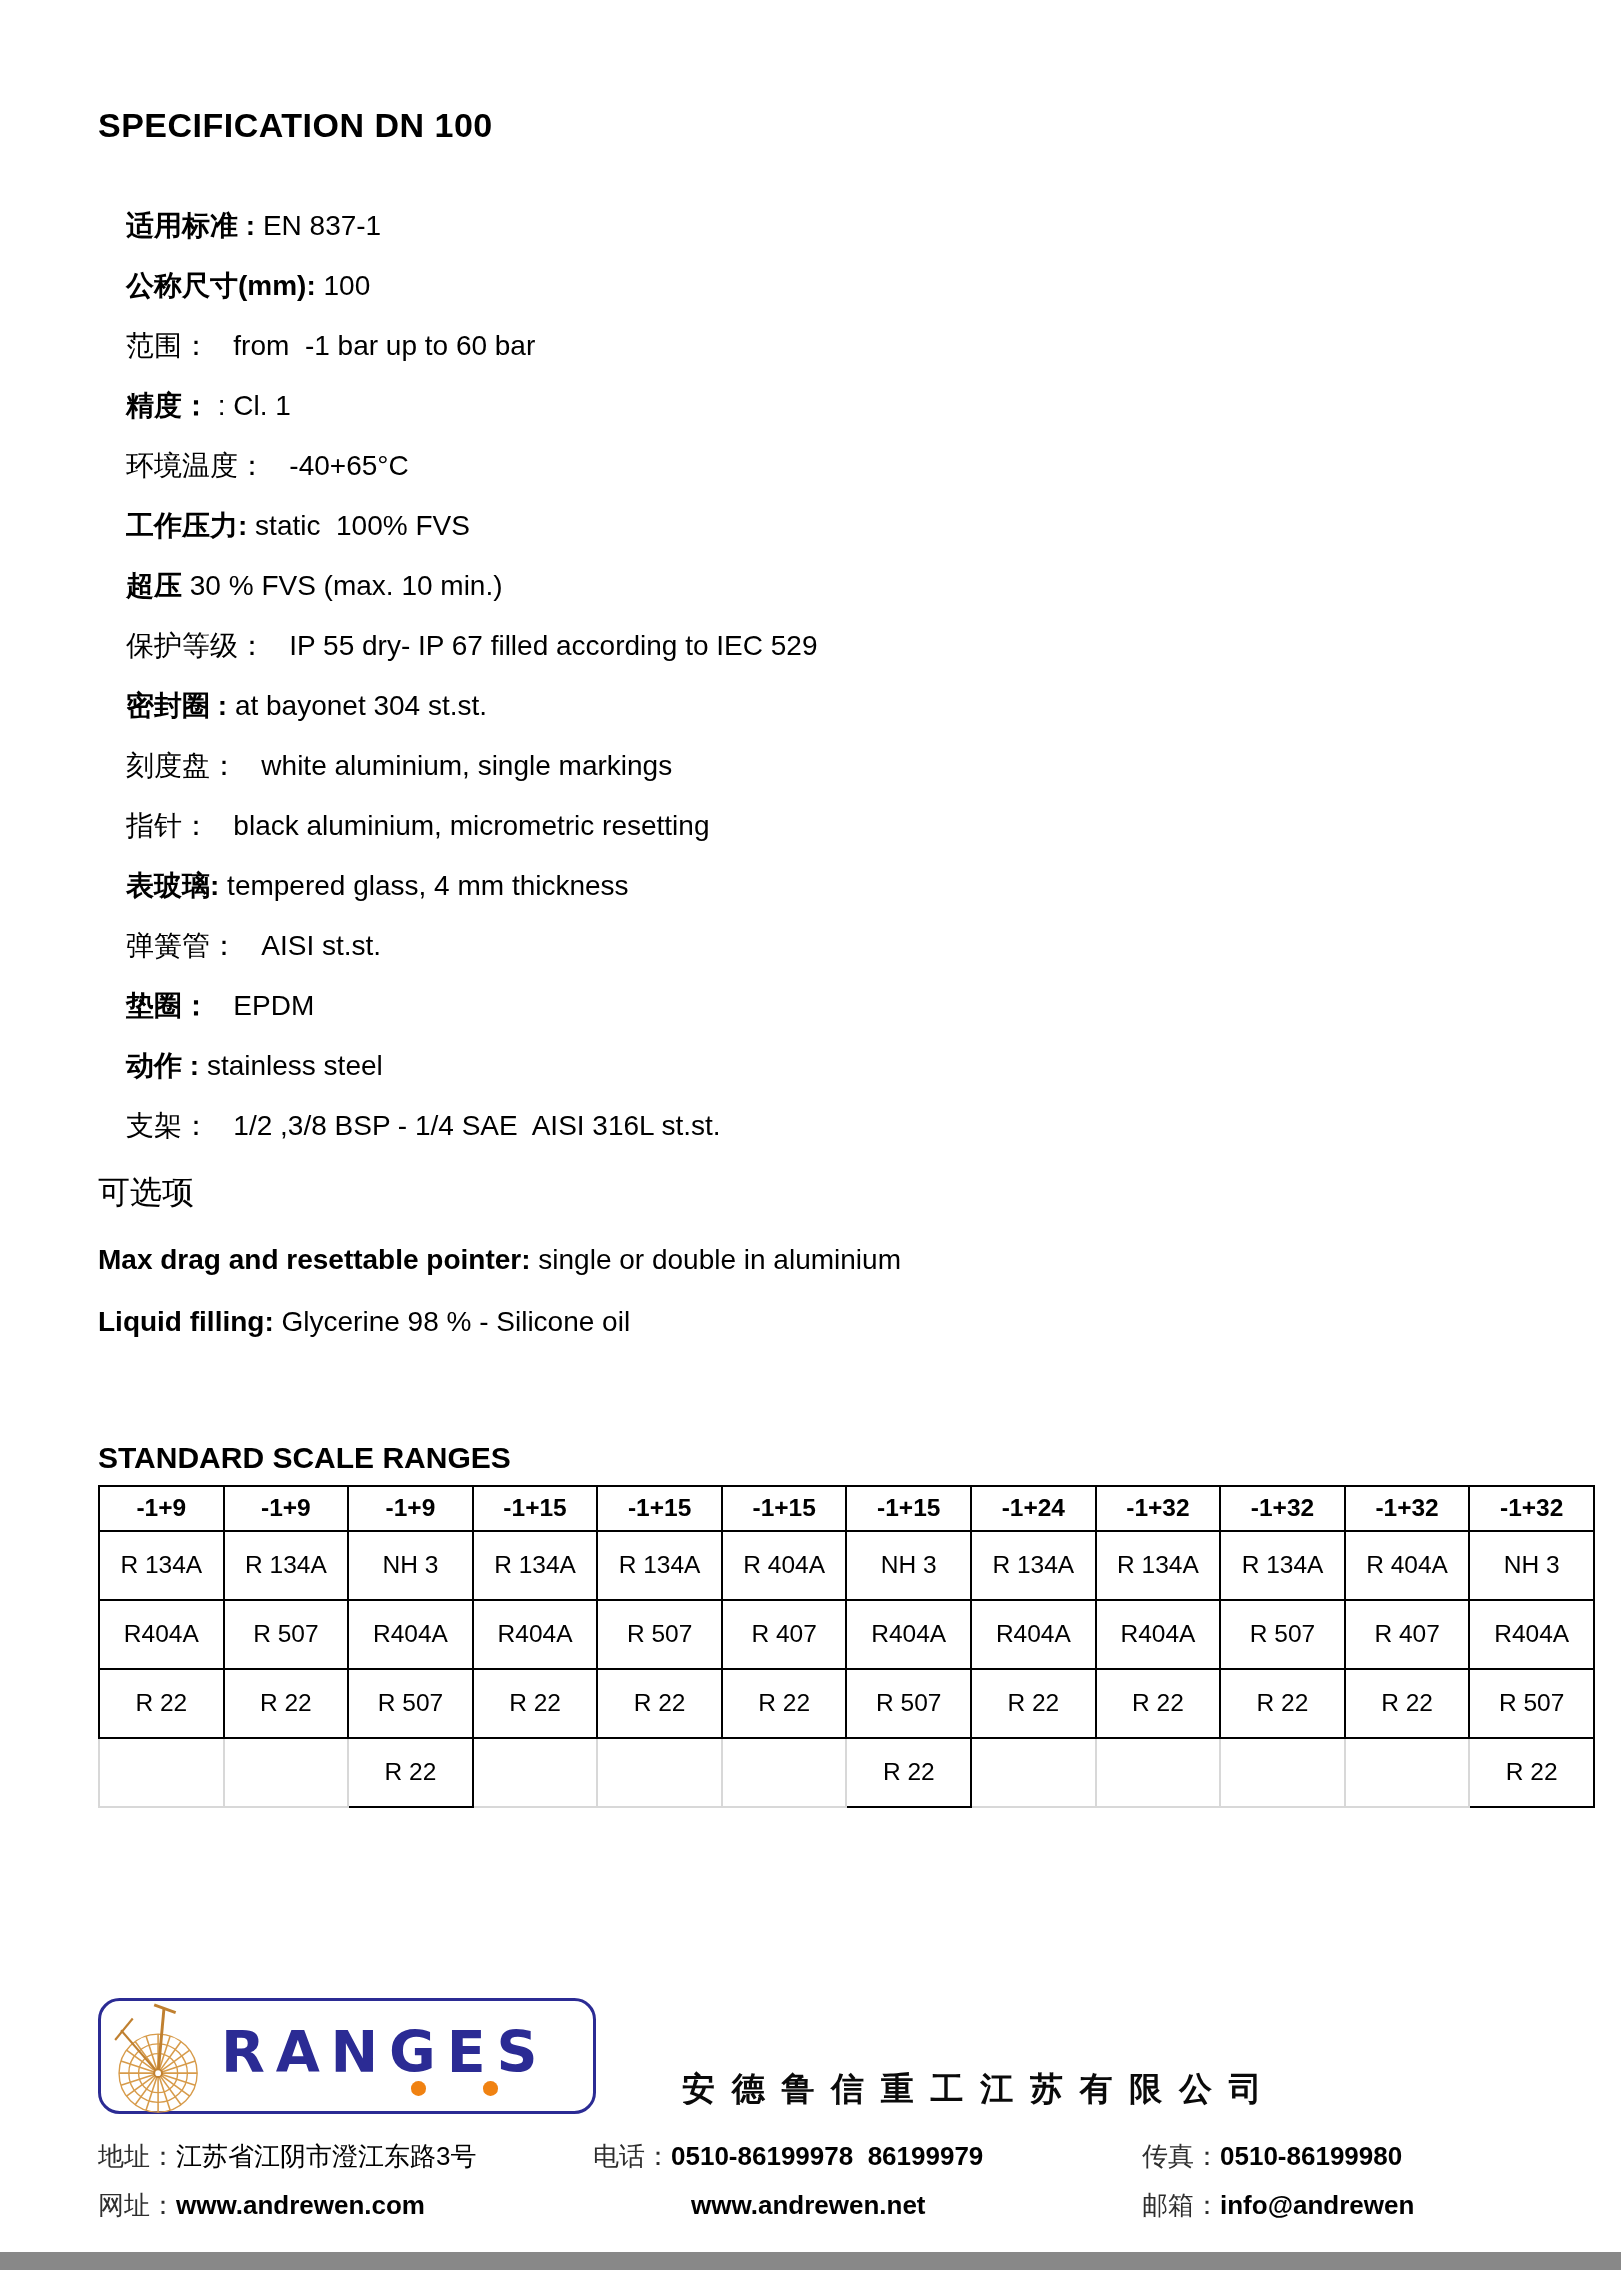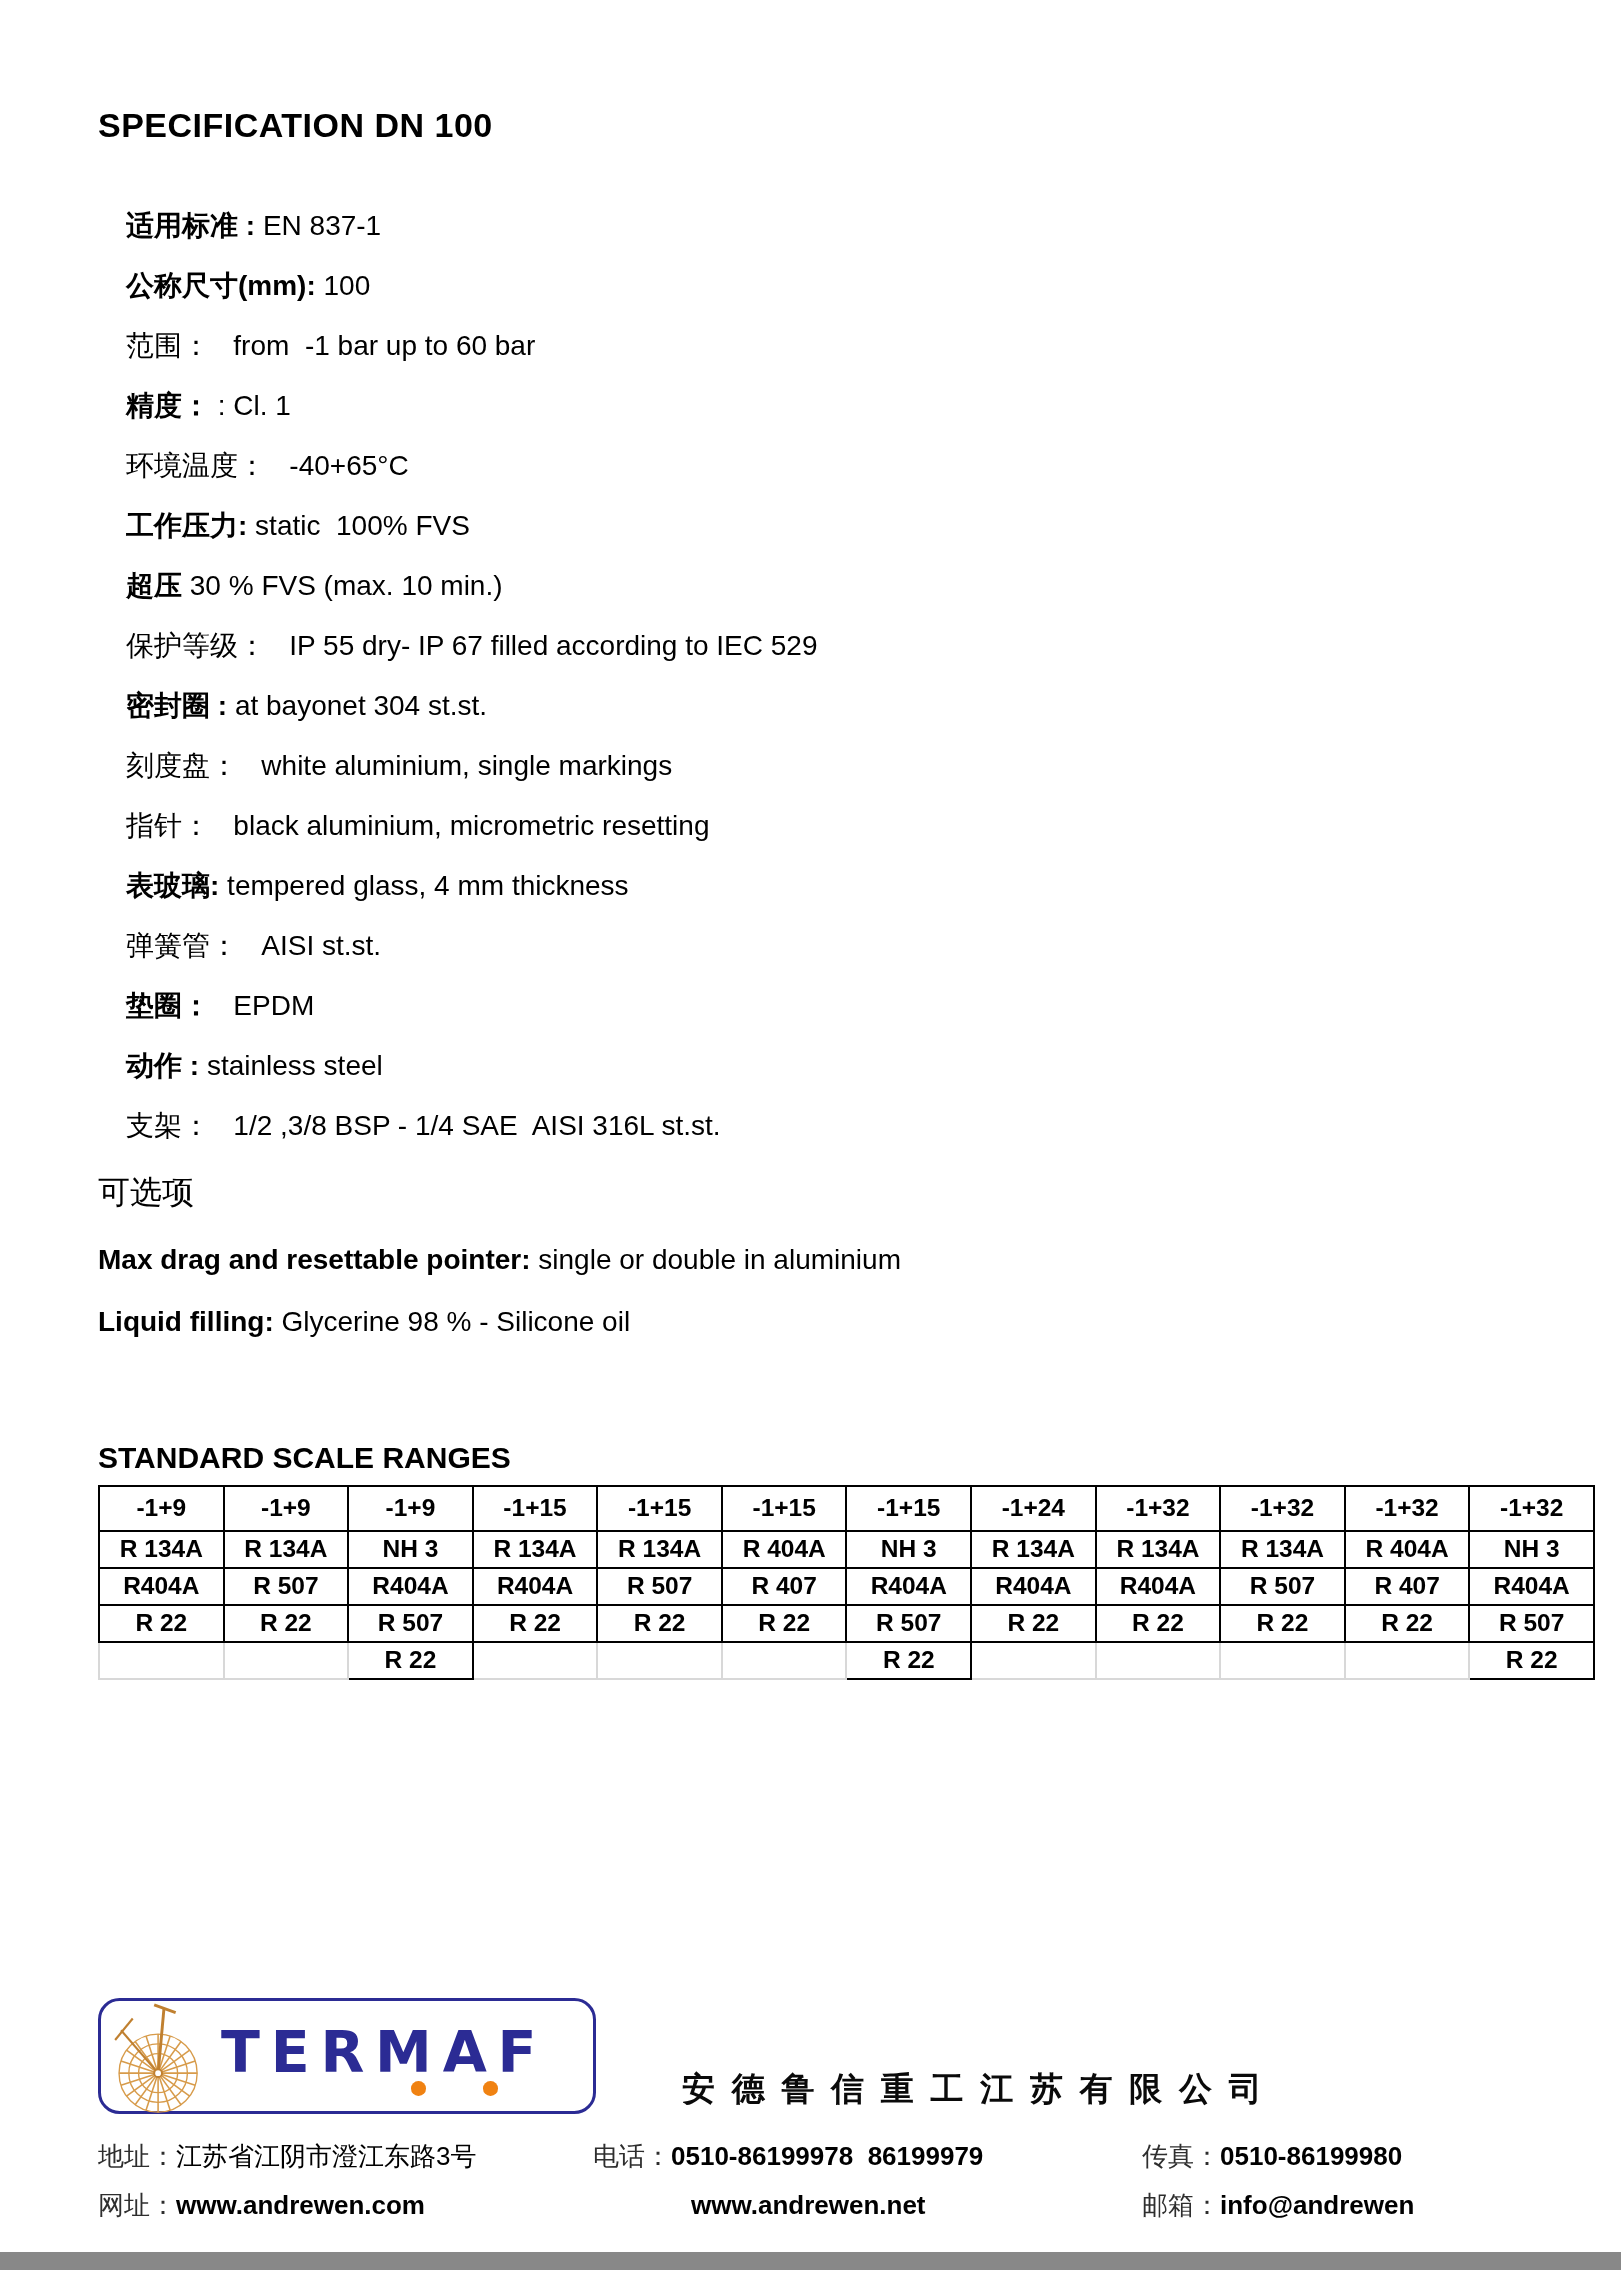--- a/index.html
+++ b/index.html
@@ -16,22 +16,22 @@
   .options-heading{font-size:32px;line-height:73px;white-space:pre-wrap;}
   .option-line{font-size:28px;line-height:62px;white-space:pre-wrap;}
   .option-label{font-weight:bold;}
   .section-title{font-size:30px;font-weight:bold;margin:88px 0 9.8px 0;}
   table.scale{border-collapse:collapse;table-layout:fixed;width:1497px;}
   table.scale th{
     border:2.9px solid #000;font-size:24.5px;font-weight:bold;
     height:43px;padding:0;text-align:center;background:#fff;
   }
   table.scale td{
-    border:2px solid #000;font-size:24.5px;font-weight:bold;
-    height:35px;padding:0;text-align:center;background:#fff;
+    border:2px solid #000;font-size:24.5px;font-weight:normal;
+    height:35px;padding:16px;text-align:center;background:#fff;
   }
   table.scale td.ghost{border-color:#d8d8d8;}
   .footer{position:absolute;left:98px;top:1998px;right:53px;}
   .footer-top{display:flex;align-items:flex-end;}
   .logo-box{
     width:498px;height:116px;border:3.9px solid #2B2B94;border-radius:21.6px;
     position:relative;box-sizing:border-box;background:#fff;
     display:flex;align-items:center;
   }
   .logo-gauge{position:absolute;left:7.8px;top:-3.9px;}
@@ -193,21 +193,21 @@
             <line x1="50" y1="78" x2="88.04226065180615" y2="65.6393202250021" stroke="#D79B4A" stroke-width="1.6"></line>
             <circle cx="50" cy="78" r="40" fill="none" stroke="#D79B4A" stroke-width="1.4"></circle>
             <circle cx="50" cy="78" r="30" fill="none" stroke="#D79B4A" stroke-width="1.4"></circle>
             <circle cx="50" cy="78" r="20" fill="none" stroke="#D79B4A" stroke-width="1.4"></circle>
             <line x1="50" y1="78" x2="56" y2="12" stroke="#C08030" stroke-width="3"></line>
             <line x1="46" y1="8" x2="68" y2="16" stroke="#C08030" stroke-width="3"></line>
             <line x1="50" y1="78" x2="12" y2="34" stroke="#C08030" stroke-width="2.2"></line>
             <line x1="6" y1="44" x2="24" y2="22" stroke="#C08030" stroke-width="2.2"></line>
             <circle cx="50" cy="78" r="4" fill="#fff" stroke="#C08030" stroke-width="2"></circle>
           </svg>
-        <span class="logo-word">TERMAF</span>
+        <span class="logo-word">RANGES</span>
         <span class="logo-dot m"></span>
         <span class="logo-dot a"></span>
       </div>
       <div class="company-name">安德鲁信重工江苏有限公司</div>
     </div>
 
     <div class="contact">
       <div class="contact-row">
         <span class="seg1"><span class="clabel">地址：</span><span class="cval plain">江苏省江阴市澄江东路3号</span></span>
         <span class="seg2"><span class="clabel">电话：</span><span class="cval">0510-86199978  86199979</span></span>

